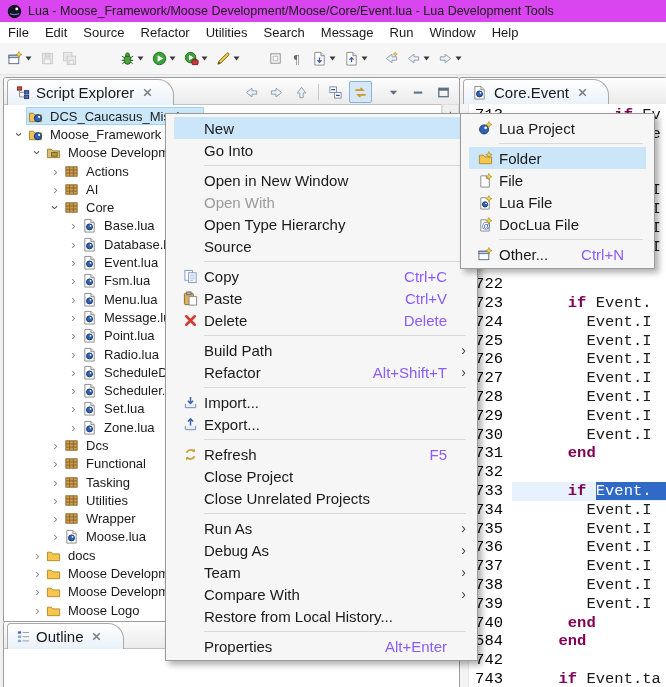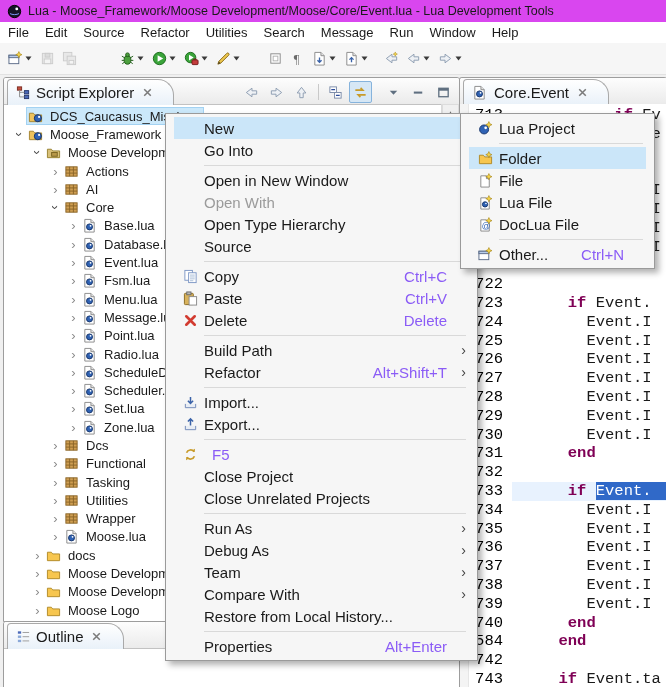--- a/index.html
+++ b/index.html
@@ -918,20 +918,21 @@
       <span class="ic">
         <span class="icx">
           <svg viewBox="0 0 16 16" width="15" height="15">
             <path d="M3.8 6.2a4.6 4.6 0 0 1 8-1.2" fill="none" stroke="#c89b2a" stroke-width="1.8"></path>
             <path d="M12.8 1.8l-.3 3.5-3.2-1.2z" fill="#c89b2a"></path>
             <path d="M12.2 9.8a4.6 4.6 0 0 1-8 1.2" fill="none" stroke="#c89b2a" stroke-width="1.8"></path>
             <path d="M3.2 14.2l.3-3.5 3.2 1.2z" fill="#c89b2a"></path>
           </svg>
         </span>
       </span>
+      <span class="lbl">Refresh</span>
       <span class="sc">F5</span>
       <span class="arr"></span>
     </div>
     <div class="mi">
       <span class="ic"></span>
       <span class="lbl">Close Project</span>
       <span class="arr"></span>
     </div>
     <div class="mi">
       <span class="ic"></span>

